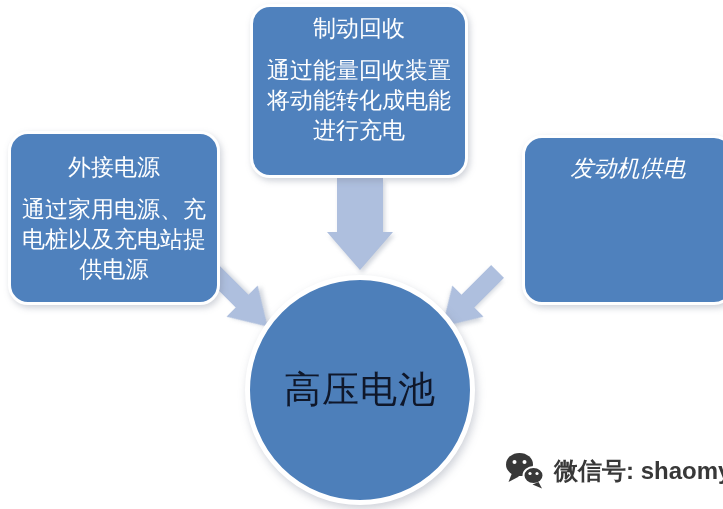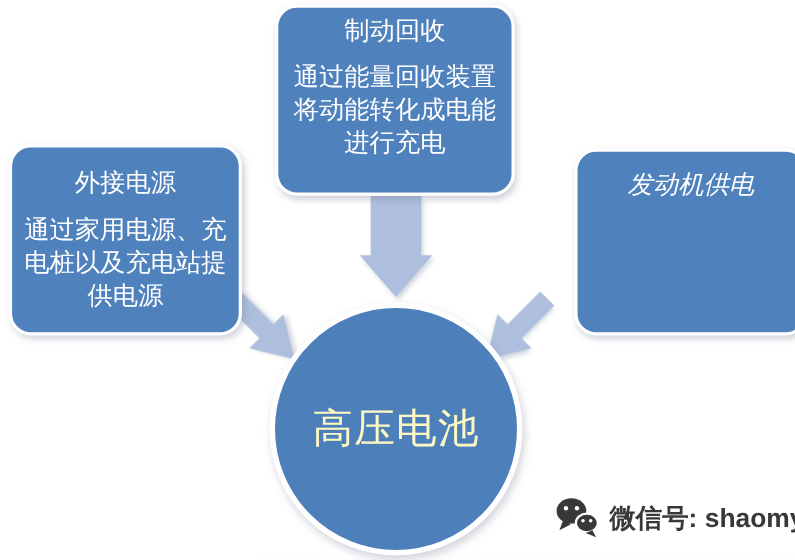--- a/index.html
+++ b/index.html
@@ -35,21 +35,21 @@
   .node-title{margin-bottom:12px;}
   .node-body{margin:0;}
   .hub-circle{
     position:absolute;
     left:245px; top:275px;
     width:230px; height:230px;
     box-sizing:border-box;
     border:5px solid #ffffff;
     border-radius:50%;
     display:flex;align-items:center;justify-content:center;
-    color:#fef9c3;
+    color:#0f172a;
     font-size:37px;
     letter-spacing:1px;
     box-shadow:2px 4px 8px rgba(120,130,150,0.35);
     z-index:2;
     text-align:center;
   }
   .arrow{position:absolute;z-index:1;filter:drop-shadow(2px 3px 2px rgba(130,140,160,0.35));}
   .arrow-center{left:326px;top:178px;}
   .arrow-left {left:218px;top:260px;transform:rotate(-45deg);}
   .arrow-right{left:448px;top:260px;transform:rotate(45deg);}

